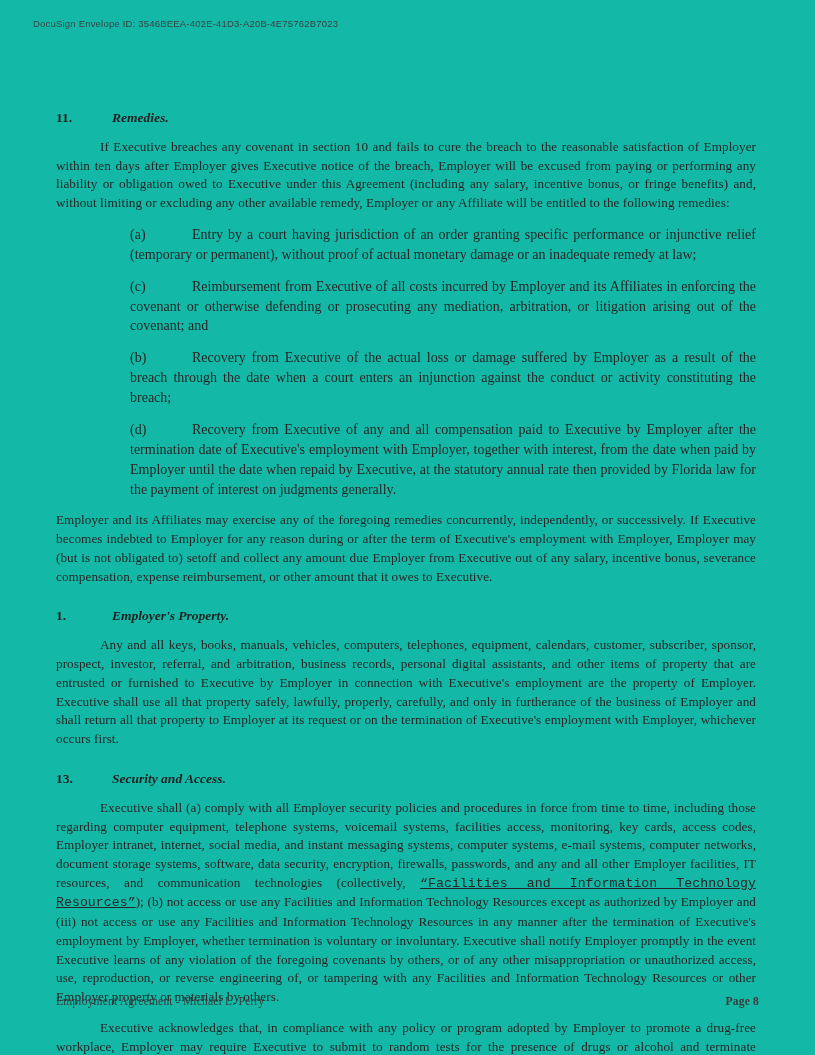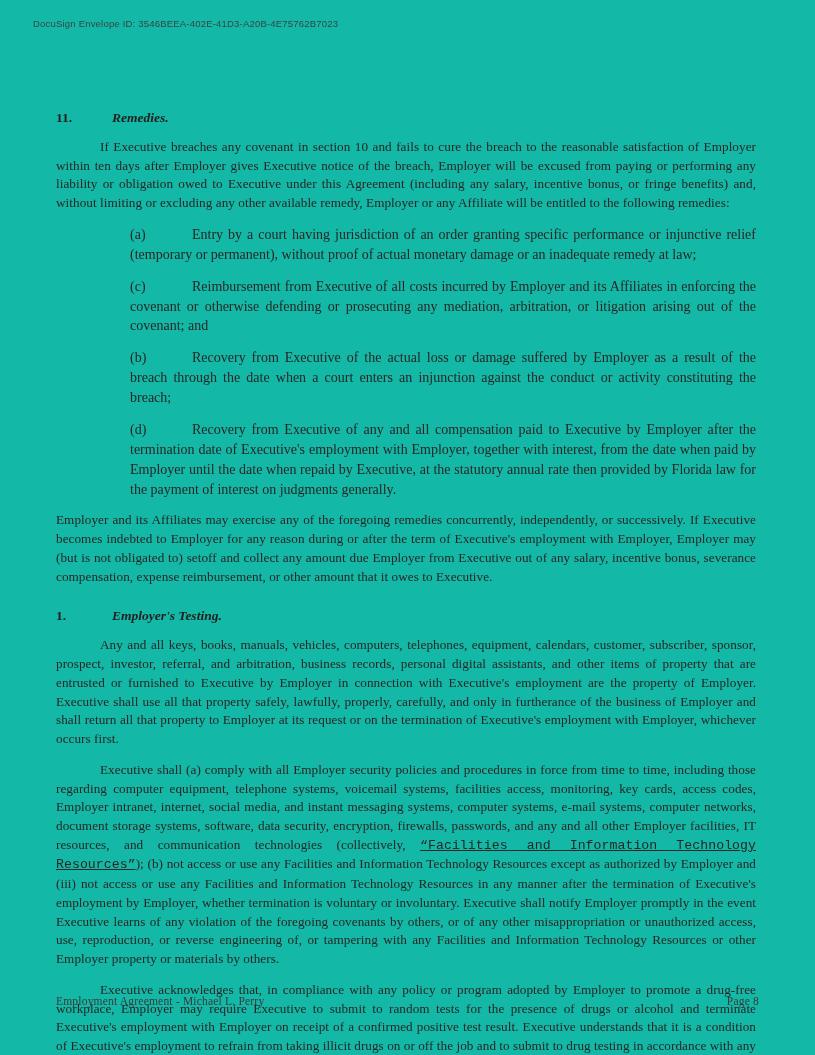--- a/index.html
+++ b/index.html
@@ -103,20 +103,21 @@
     justify-content: space-between;
     font-size: 11.5px;
     color: #3a3a3a;
     font-family: "Liberation Serif", serif;
   }
   .footer .left {
     letter-spacing: 0.2px;
   }
   .footer .right {
     letter-spacing: 0.2px;
+    font-weight: bold;
   }
 </style>
 </head>
 <body>
 
 <div class="page">
 
   <div class="envelope-id">DocuSign Envelope ID: 3546BEEA-402E-41D3-A20B-4E75762B7023</div>
 
   <div class="body-area">
@@ -142,26 +143,30 @@
           <span class="lead">(d)</span><span>Recovery from Executive of any and all compensation paid to Executive by Employer after the termination date of Executive's employment with Employer, together with interest, from the date when paid by Employer until the date when repaid by Executive, at the statutory annual rate then provided by Florida law for the payment of interest on judgments generally.</span>
         </p>
       </div>
 
       <p class="para noindent">Employer and its Affiliates may exercise any of the foregoing remedies concurrently, independently, or successively.  If Executive becomes indebted to Employer for any reason during or after the term of Executive's employment with Employer, Employer may (but is not obligated to) setoff and collect any amount due Employer from Executive out of any salary, incentive bonus, severance compensation, expense reimbursement, or other amount that it owes to Executive.</p>
     </div>
 
     <div class="section">
       <div class="section-heading">
         <span class="num">1.</span>
-        <span class="title">Employer's Testing.</span>
+        <span class="title">Employer's Property.</span>
       </div>
       <p class="para">Any and all keys, books, manuals, vehicles, computers, telephones, equipment, calendars, customer, subscriber, sponsor, prospect, investor, referral, and arbitration, business records, personal digital assistants, and other items of property that are entrusted or furnished to Executive by Employer in connection with Executive's employment are the property of Employer.  Executive shall use all that property safely, lawfully, properly, carefully, and only in furtherance of the business of Employer and shall return all that property to Employer at its request or on the termination of Executive's employment with Employer, whichever occurs first.</p>
     </div>
 
     <div class="section">
+      <div class="section-heading">
+        <span class="num">13.</span>
+        <span class="title">Security and Access.</span>
+      </div>
       <p class="para"><span>Executive shall (a) comply with all Employer security policies and procedures in force from time to time, including those regarding computer equipment, telephone systems, voicemail systems, facilities access, monitoring, key cards, access codes, Employer intranet, internet, social media, and instant messaging systems, computer systems, e-mail systems, computer networks, document storage systems, software, data security, encryption, firewalls, passwords, and any and all other Employer facilities, IT resources, and communication technologies (collectively, </span><span class="u">“Facilities and Information Technology Resources”</span><span>); (b) not access or use any Facilities and Information Technology Resources except as authorized by Employer and (iii) not access or use any Facilities and Information Technology Resources in any manner after the termination of Executive's employment by Employer, whether termination is voluntary or involuntary. Executive shall notify Employer promptly in the event Executive learns of any violation of the foregoing covenants by others, or of any other misappropriation or unauthorized access, use, reproduction, or reverse engineering of, or tampering with any Facilities and Information Technology Resources or other Employer property or materials by others.</span></p>
     </div>
 
     <div class="section">
       <p class="para">Executive acknowledges that, in compliance with any policy or program adopted by Employer to promote a drug-free workplace, Employer may require Executive to submit to random tests for the presence of drugs or alcohol and terminate Executive's employment with Employer on receipt of a confirmed positive test result.  Executive understands that it is a condition of Executive's employment to refrain from taking illicit drugs on or off the job and to submit to drug testing in accordance with any drug-free workplace policy or program established by Employer.  If Executive suffers a work-related injury and refuses to submit to a test for drugs or</p>
     </div>
 
   </div>
 
   <div class="footer">

